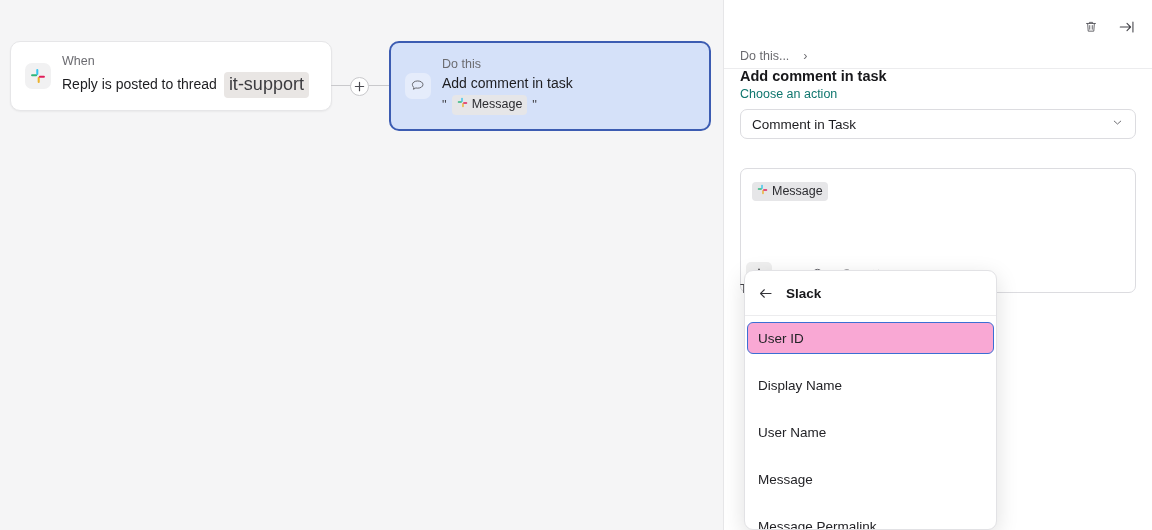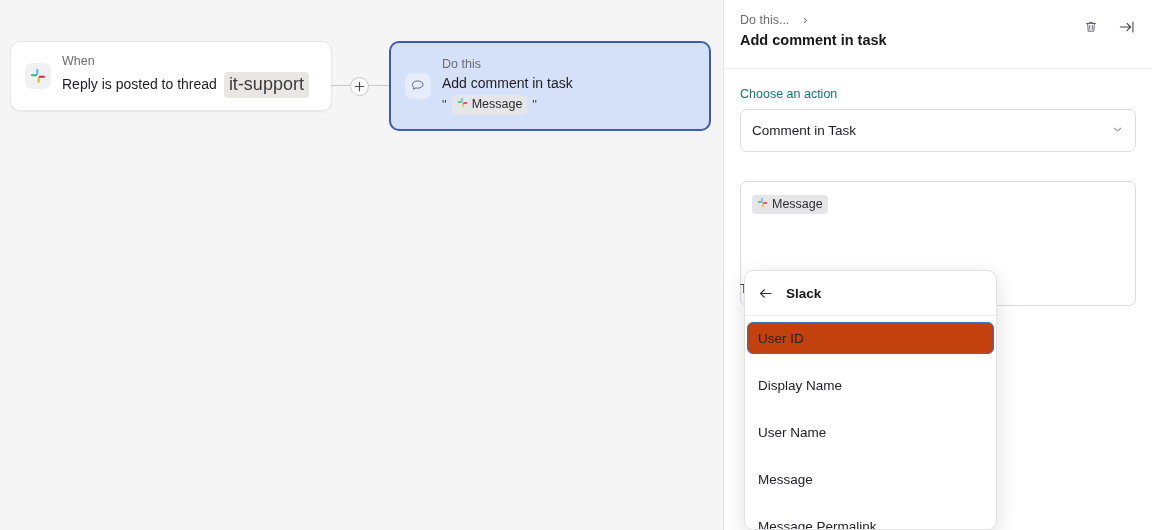--- a/index.html
+++ b/index.html
@@ -121,21 +121,21 @@
     border-left: 1px solid #e6e6e8;
   }
   .panel-header {
     height: 69px;
     border-bottom: 1px solid #ececee;
     padding: 13px 16px 0 16px;
     position: relative;
   }
   .breadcrumb {
     display: flex; align-items: center; gap: 14px;
-    font-size: 12.5px; color: #6b6b70;
+    font-size: 12.5px; color: #6b6b70; margin-top: 36px;
   }
   .breadcrumb .crumb { cursor: pointer; }
   .panel-title {
     margin-top: 5px;
     font-size: 14.5px;
     font-weight: bold;
     color: #18181b;
   }
   .header-actions {
     position: absolute; right: 14px; top: 16px;
@@ -147,21 +147,21 @@
     cursor: pointer; border-radius: 4px;
   }
 
   .panel-body { padding: 18px 16px 0 16px; }
   .field-label {
     font-size: 12.5px;
     color: #0f766e;
     margin-bottom: 8px;
   }
   .select-box {
-    height: 43px;
+    height: 30px;
     border: 1px solid #dcdce0;
     border-radius: 7px;
     display: flex; align-items: center;
     padding: 12px 11px;
     font-size: 13.5px;
     color: #1d1d20;
     cursor: pointer;
     background: #fff;
     justify-content: space-between;
   }
@@ -224,21 +224,21 @@
     margin: 0 2px;
     display: flex; align-items: center;
     padding: 0 10px;
     font-size: 13.5px;
     color: #232327;
     cursor: pointer;
     border-radius: 6px;
     border: 1px solid transparent;
   }
   .pop-item.selected {
-    background: #c2410c;
+    background: #f9a8d4;
     border: 1px solid #3b6fd4;
   }
   .pop-item + .pop-item { margin-top: 15px; }
 </style>
 </head>
 <body>
 
 <div class="app">
 
   <div class="canvas">

